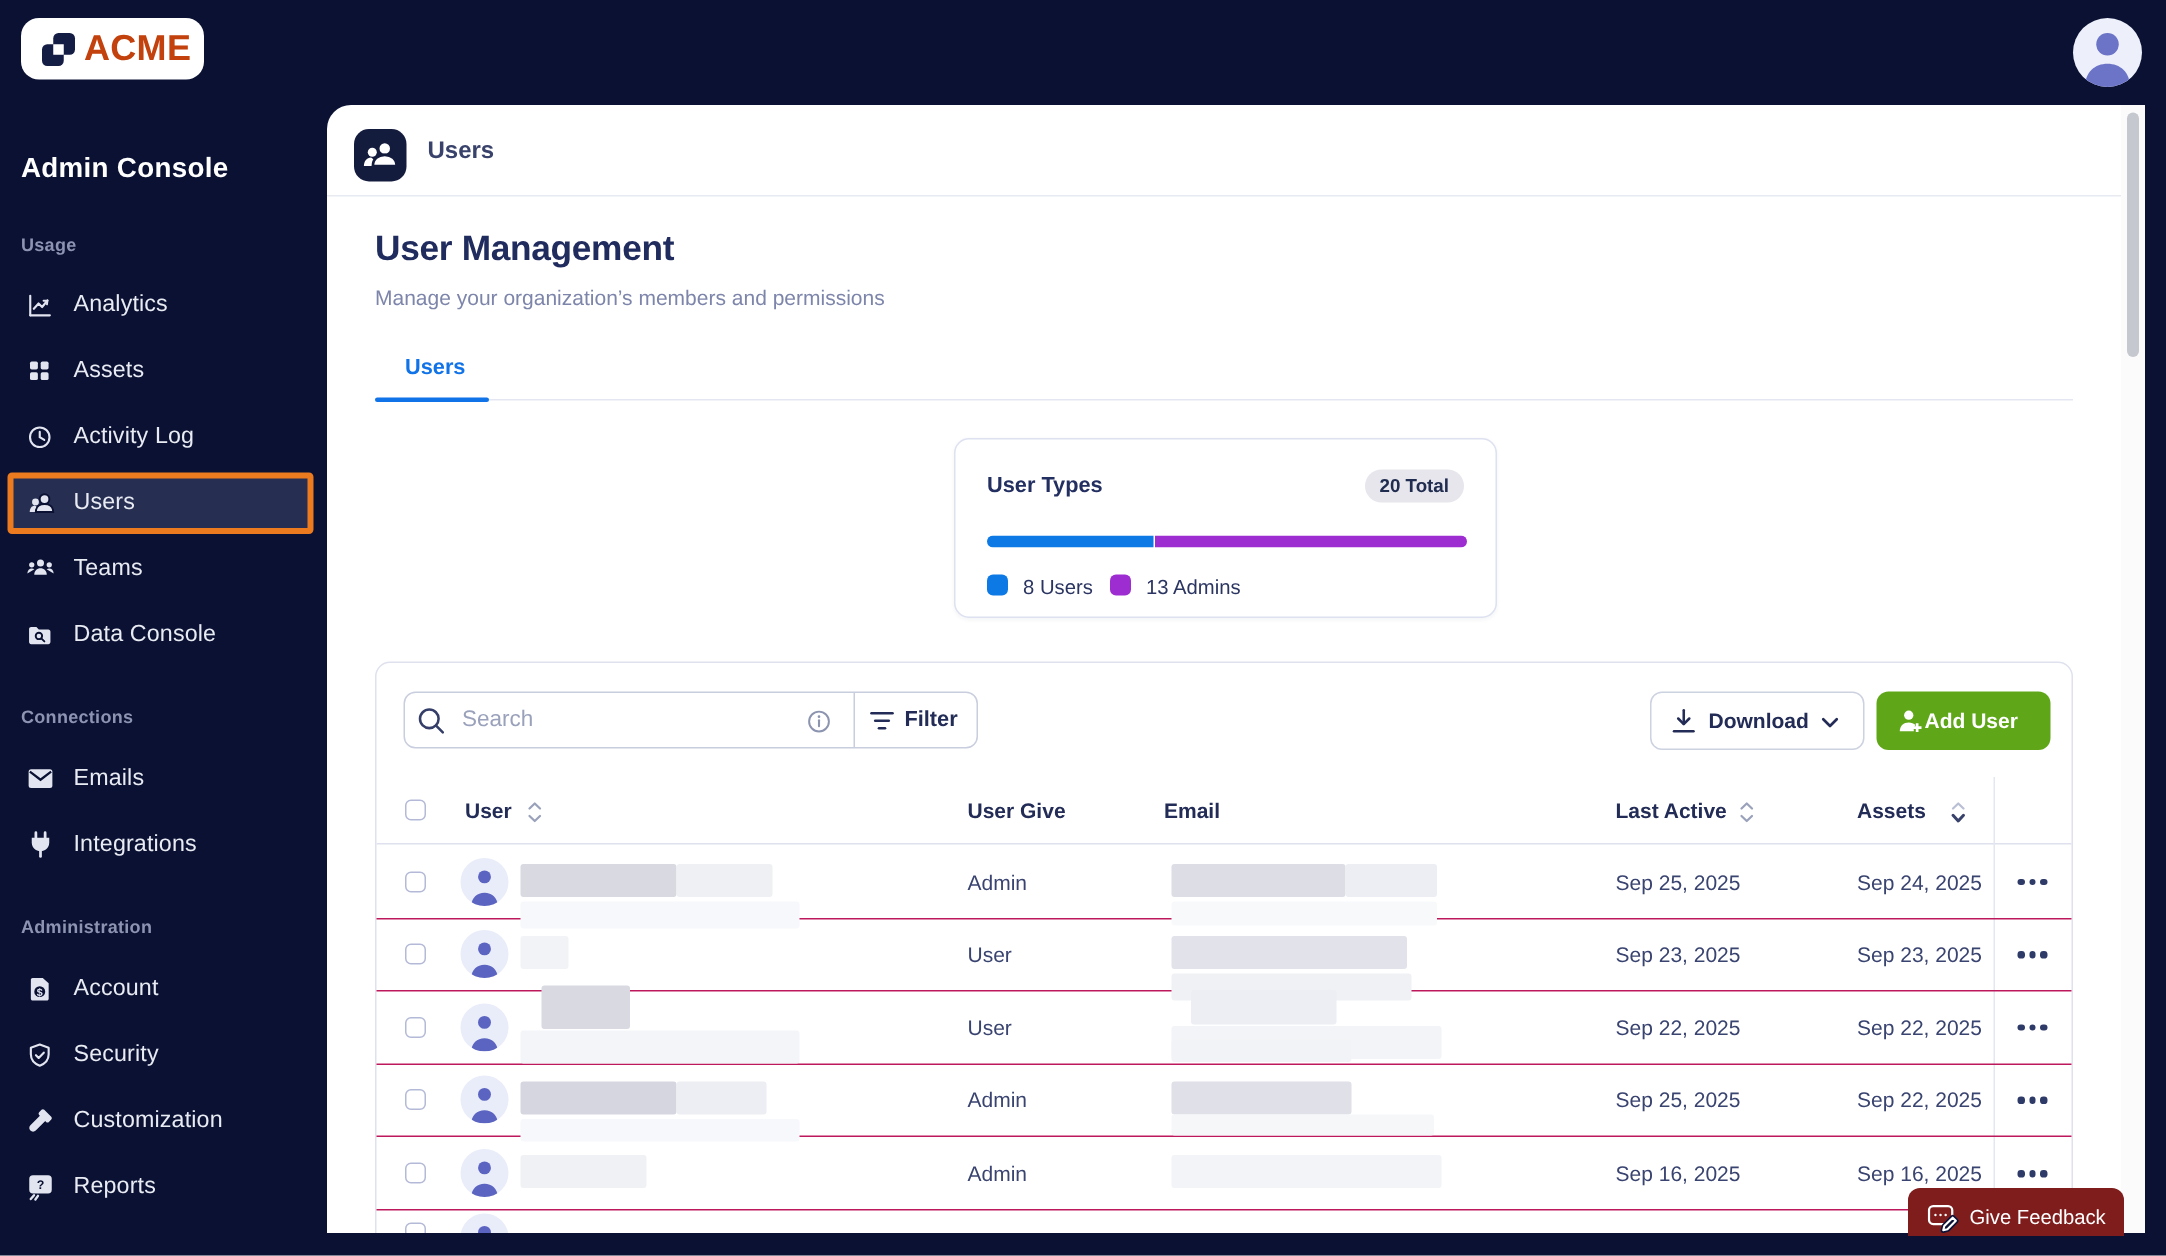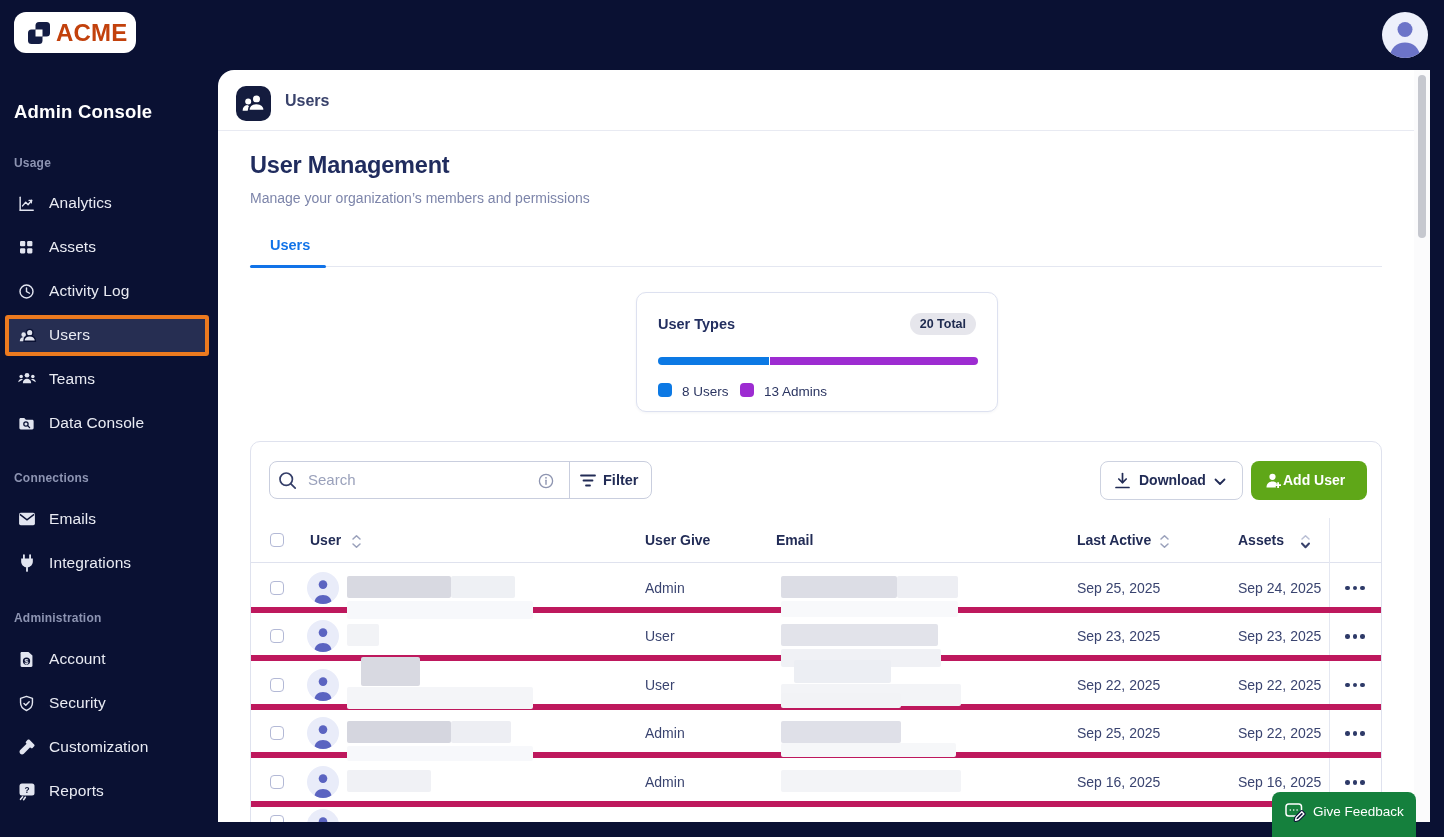--- a/index.html
+++ b/index.html
@@ -48,36 +48,36 @@
 .search-ph { position:absolute; left:38px; top:0; line-height:36px; font-size:15px; color:#9aa1bb; }
 .filter-btn { flex:1; position:relative; }
 .filter-txt { position:absolute; left:33px; top:0; line-height:36px; font-size:14.5px; font-weight:bold; color:#222c56; }
 .btn-dl { position:absolute; left:849px; top:19px; width:143px; height:39px; border:1px solid #cdd2e0; border-radius:8px; background:#fff; }
 .btn-dl span { position:absolute; left:38px; line-height:37px; font-size:14px; font-weight:bold; color:#222c56; }
 .btn-add { position:absolute; left:1000px; top:19px; width:116px; height:39px; border-radius:8px; background:#5fa718; }
 .btn-add span { position:absolute; left:32px; line-height:39px; font-size:14px; font-weight:bold; color:#fff; }
 
 .th { position:absolute; top:76px; height:44px; line-height:44px; font-size:14px; font-weight:bold; color:#222c56; }
 .thead-line { position:absolute; left:0; top:120px; width:100%; height:1px; background:#dfe2ee; }
-.row { position:absolute; left:0; width:100%; height:49px; border-bottom:6px solid #be185d; }
+.row { position:absolute; left:0; width:100%; height:49px; border-bottom:1px solid #be185d; }
 .cbx { position:absolute; left:19px; width:14px; height:14px; border:1.5px solid #b3b9d6; border-radius:4px; background:#fff; }
 .rav { position:absolute; left:56px; width:32px; height:32px; border-radius:50%; background:#e9ecf9; overflow:hidden; }
 .blk { position:absolute; border-radius:2px; }
 .cell { position:absolute; font-size:14px; line-height:17px; color:#3a4470; }
 .vline { position:absolute; left:1078px; top:76px; width:1px; height:424px; background:#e4e7f1; }
 .dots { position:absolute; left:1078px; width:52px; display:flex; justify-content:center; gap:3px; }
 .dots i { width:4.5px; height:4.5px; border-radius:50%; background:#2e3a68; }
 .sort { width:11px; height:15px; }
 
 
 .sb-track { position:absolute; left:1196px; top:0; width:16px; height:752px; background:#fbfbfc; }
 .sb-thumb { position:absolute; left:4px; top:5px; width:8px; height:163px; background:#c6c8cf; border-radius:4px; }
 
 
-.feedback { position:absolute; left:1272px; top:792px; width:144px; height:45px; background:#15803d; border-radius:8px 8px 0 0; }
+.feedback { position:absolute; left:1272px; top:792px; width:144px; height:32px; background:#7f1d1d; border-radius:8px 8px 0 0; }
 .feedback span { position:absolute; left:41px; line-height:40px; font-size:13.5px; color:#fff; font-weight:500; }
 </style>
 </head>
 <body>
 <svg width="0" height="0" style="position:absolute">
     <defs>
       <symbol id="srt" viewBox="0 0 11 15">
         <path d="M2 5L5.5 1.7 9 5" fill="none" stroke="#9aa1bb" stroke-width="1.5" stroke-linecap="round" stroke-linejoin="round"></path>
         <path d="M2 10l3.5 3.3L9 10" fill="none" stroke="#9aa1bb" stroke-width="1.5" stroke-linecap="round" stroke-linejoin="round"></path>
       </symbol>

